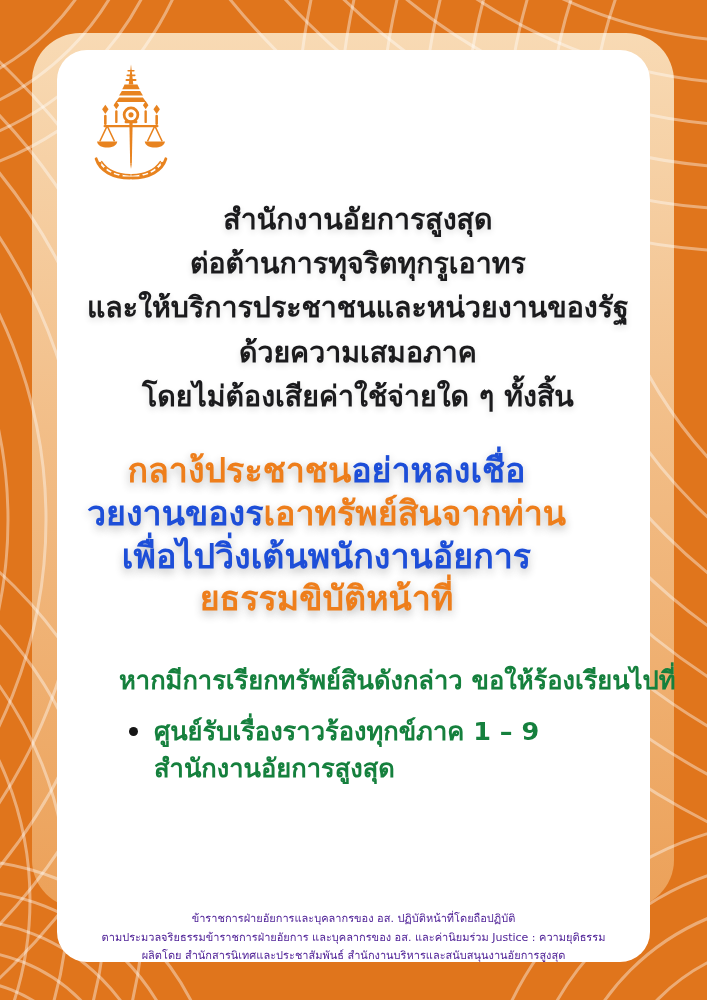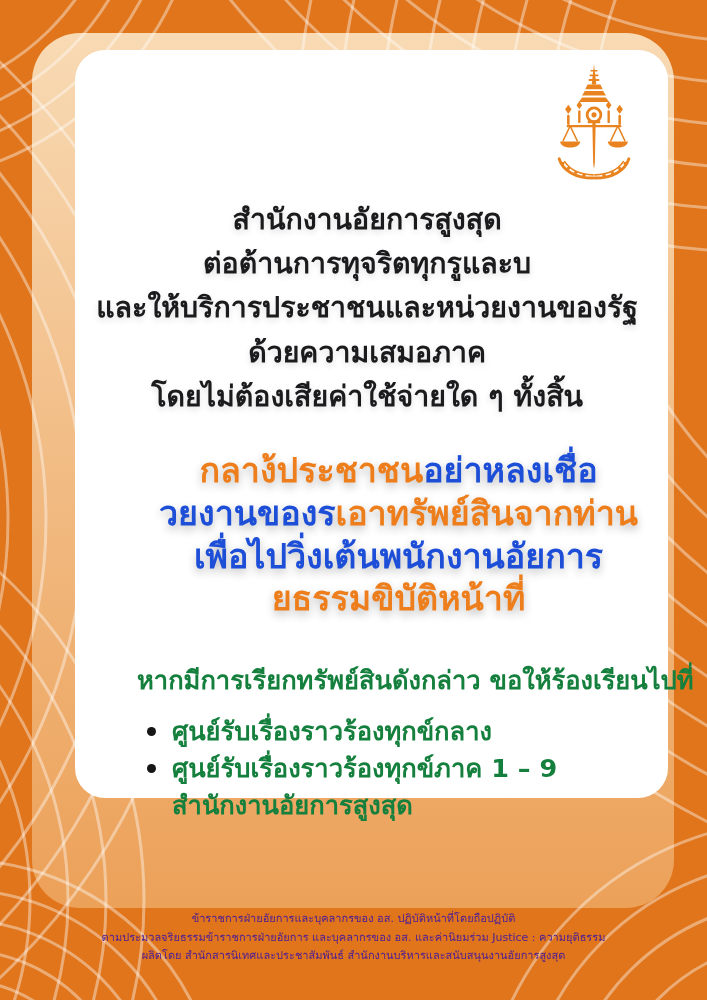--- a/index.html
+++ b/index.html
@@ -11,24 +11,24 @@
   
   .bg-pattern{position:absolute;inset:0;z-index:1;pointer-events:none;}
   
   .halo{
     position:absolute;left:32px;top:33px;width:642px;height:875px;
     border-radius:48px;z-index:0;
     background:linear-gradient(180deg,#F8DAB4 0%,#F2BE88 45%,#ECA159 100%);
   }
   
   .card{
-    position:absolute;left:57px;top:50px;width:593px;height:748px;
+    position:absolute;left:57px;top:50px;width:593px;height:912px;
     background:#FFFFFF;border-radius:30px;z-index:2;
-    display:flex;flex-direction:column;align-items:flex-end;
-    box-sizing:border-box;padding:14px 30px 0 30px;margin-left:18px;
+    display:flex;flex-direction:column;align-items:flex-start;
+    box-sizing:border-box;padding:14px 30px 0 30px;
   }
   .emblem{margin-top:0;flex:0 0 auto;}
   .intro{
     margin-top:14px;text-align:center;color:#1B1B1D;
     font-size:28.5px;font-weight:700;line-height:1.55;
     text-shadow:0 3px 6px rgba(0,0,0,.12);
     white-space:nowrap;
   }
   .warning{
     margin-top:30px;text-align:center;
@@ -161,21 +161,21 @@
         <circle cx="37" cy="121" r="1.8"></circle>
       <circle cx="82" cy="108" r="1.8"></circle>
         <circle cx="76" cy="113.5" r="1.8"></circle>
       <circle cx="68" cy="118" r="1.8"></circle>
         <circle cx="59" cy="121" r="1.8"></circle>
     </g>
   </svg>
 
   <div class="intro">
     <div>สำนักงานอัยการสูงสุด</div>
-    <div>ต่อต้านการทุจริตทุกรูและบ</div>
+    <div>ต่อต้านการทุจริตทุกรูเอาทร</div>
     <div>และให้บริการประชาชนและหน่วยงานของรัฐ</div>
     <div>ด้วยความเสมอภาค</div>
     <div>โดยไม่ต้องเสียค่าใช้จ่ายใด ๆ ทั้งสิ้น</div>
   </div>
 
   <div class="warning">
     <div>
       <span class="seg-orange">กลาง้ประชาชน</span><span class="seg-dark">อย่าหลงเชื่อ</span>
     </div>
     <div>
@@ -184,24 +184,20 @@
     <div>
       <span class="seg-dark">เพื่อไปวิ่งเต้นพนักงานอัยการ</span>
     </div>
     <div>
       <span class="seg-orange">ยธรรมขิบัติหน้าที่</span>
     </div>
   </div>
 
   <div class="report">
     <div class="report-lead">หากมีการเรียกทรัพย์สินดังกล่าว ขอให้ร้องเรียนไปที่</div>
-    <div class="bullet-row">
-      <span class="bullet-dot"></span>
-      <span class="bullet-text">ศูนย์รับเรื่องราวร้องทุกข์กลาง</span>
-    </div>
     <div class="bullet-row">
       <span class="bullet-dot"></span>
       <span class="bullet-text">ศูนย์รับเรื่องราวร้องทุกข์ภาค 1 – 9</span>
     </div>
     <div class="bullet-sub">สำนักงานอัยการสูงสุด</div>
   </div>
 
 </div>
 
 <div class="footer">

